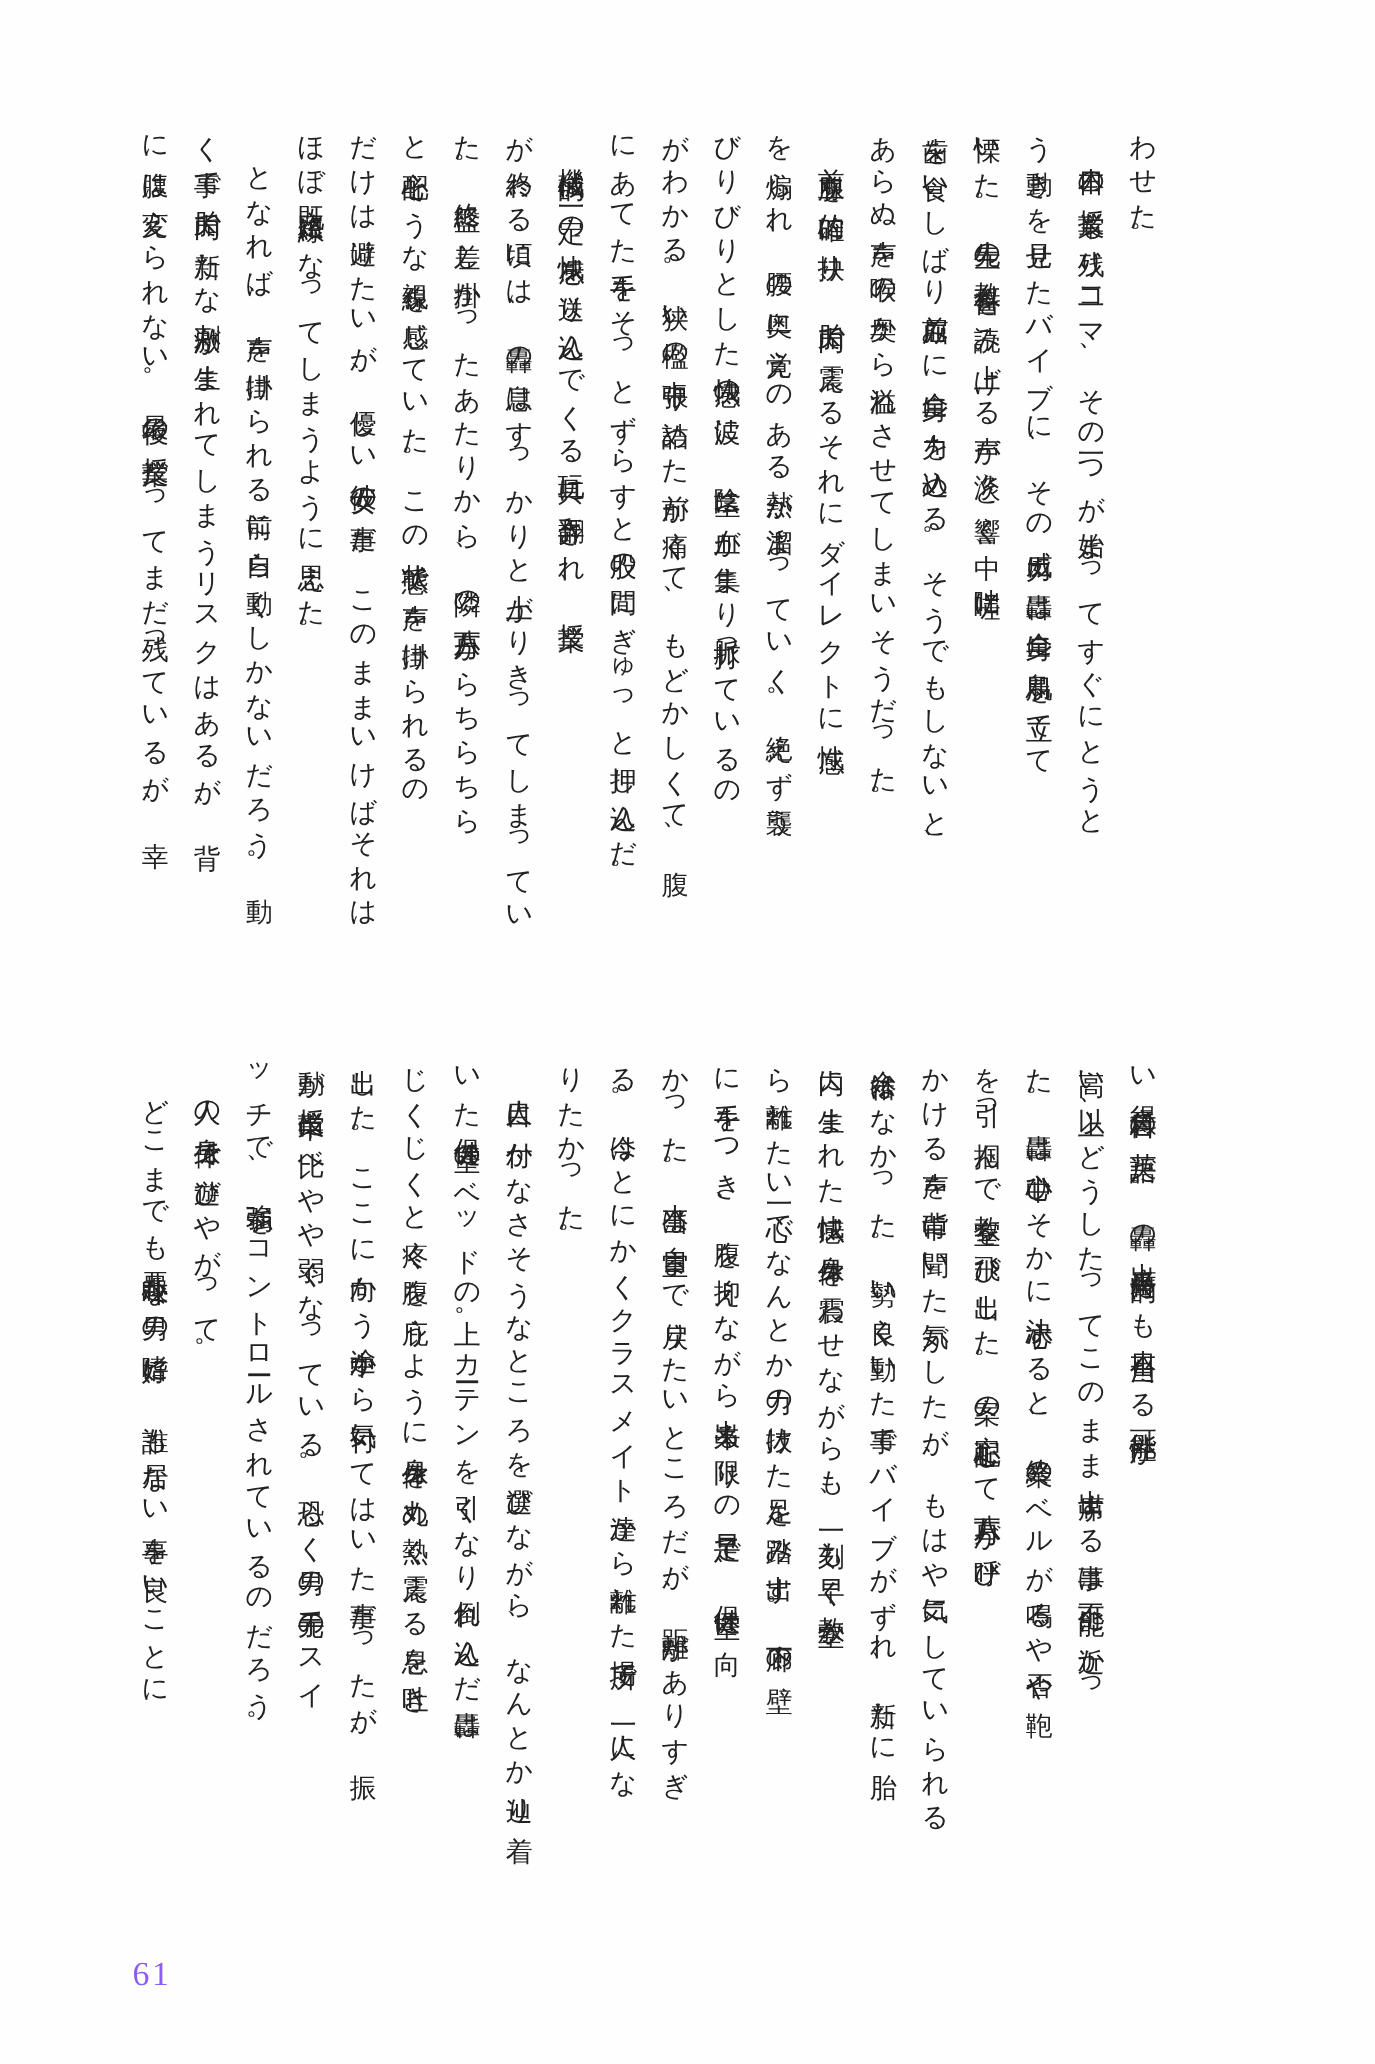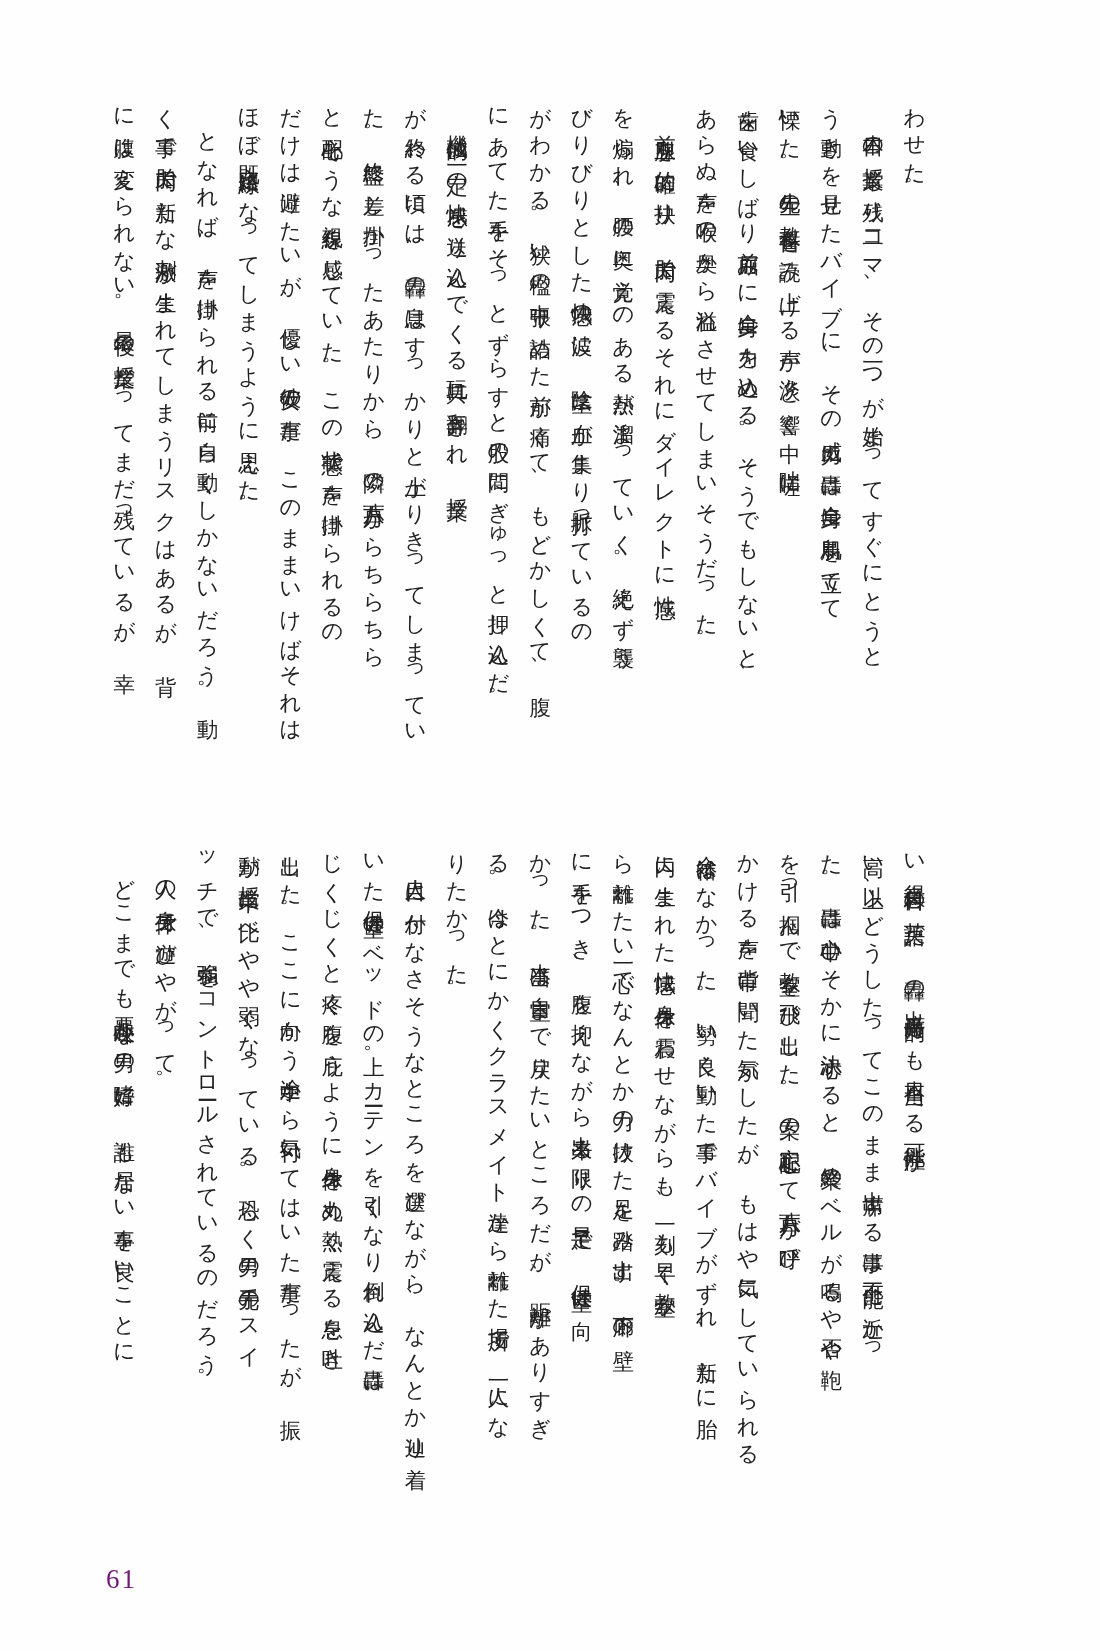--- a/index.html
+++ b/index.html
@@ -31,21 +31,21 @@
     margin: 0;
     padding: 0;
     line-height: 41.6px;
     white-space: nowrap;
   }
   .page-number {
     position: absolute;
     left: 106px;
     top: 1564px;
     font-size: 27px;
-    color: #701a75;
+    color: #8b5cf6;
     letter-spacing: 2px;
   }
 </style>
 </head>
 <body>
 
 <div class="page">
   <section class="text-block top">
       <p class="tcol">わせた。</p>
       <p class="tcol">　本日の授業も残り二コマ、その一つが始まってすぐにとうと</p>

